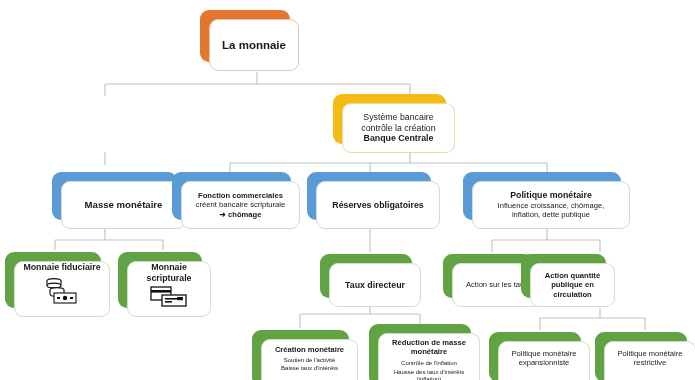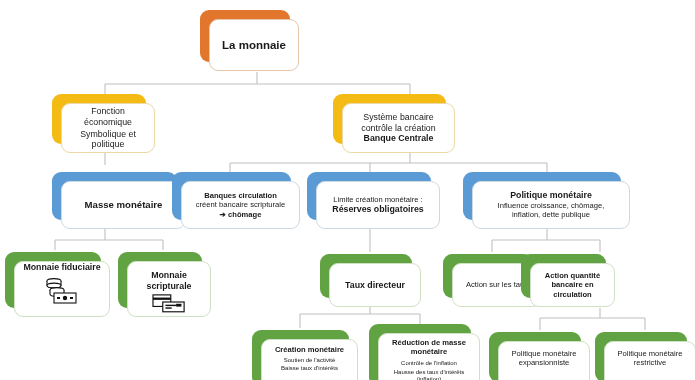--- a/index.html
+++ b/index.html
@@ -110,60 +110,49 @@
     </g>
   </svg>
 
   <div class="node c-orange" style="left:200px;top:10px;width:90px;height:52px;">
     <div class="plate"></div>
     <div class="card t13">
       <span class="ln b">La monnaie</span>
     </div>
   </div>
 
-  <div class="node c-gold" style="left:52px;top:94px;width:94px;height:50px;">
-    <div class="plate"></div>
-    <div class="card t10">
-      <span class="ln">Fonction</span>
-      <span class="ln">économique</span>
-      <span class="gap"></span>
-      <span class="ln">Symbolique et</span>
-      <span class="ln">politique</span>
-    </div>
-  </div>
 
   <div class="node c-gold" style="left:333px;top:94px;width:113px;height:50px;">
     <div class="plate"></div>
     <div class="card t10">
       <span class="ln">Système bancaire</span>
       <span class="ln">contrôle la création</span>
       <span class="ln b">Banque Centrale</span>
     </div>
   </div>
 
   <div class="node c-blue" style="left:52px;top:172px;width:98px;height:48px;padding-left:27px;">
     <div class="plate"></div>
     <div class="card t11">
       <span class="ln b">Masse monétaire</span>
     </div>
   </div>
 
   <div class="node c-blue" style="left:172px;top:172px;width:119px;height:48px;">
     <div class="plate"></div>
     <div class="card t9">
-      <span class="ln b">Banques circulation</span>
+      <span class="ln b">Fonction commerciales</span>
       <span class="ln">créent bancaire scripturale</span>
       <span class="ln b">➔ chômage</span>
     </div>
   </div>
 
   <div class="node c-blue" style="left:307px;top:172px;width:124px;height:48px;">
     <div class="plate"></div>
     <div class="card t9">
-      <span class="ln">Limite création monétaire :</span>
       <span class="ln b t10">Réserves obligatoires</span>
     </div>
   </div>
 
   <div class="node c-blue" style="left:463px;top:172px;width:158px;height:48px;">
     <div class="plate"></div>
     <div class="card t9">
       <span class="ln b t10">Politique monétaire</span>
       <span class="ln">Influence croissance, chômage,</span>
       <span class="ln">inflation, dette publique</span>
@@ -185,21 +174,21 @@
         </g>
         <circle cx="25" cy="22" r="2.2" fill="#111"></circle>
         <rect x="17" y="21" width="3" height="2" fill="#111"></rect>
         <rect x="30" y="21" width="3" height="2" fill="#111"></rect>
       </svg>
     </div>
   </div>
 
   <div class="node c-green" style="left:118px;top:252px;width:84px;height:56px;">
     <div class="plate"></div>
-    <div class="card t10" style="justify-content:flex-start;padding-top:8px;align-items:center;">
+    <div class="card t10" style="justify-content:flex-start;padding-top:0;align-items:center;">
       <span class="ln b">Monnaie</span>
       <span class="ln b">scripturale</span>
       <svg class="ico" width="40" height="22" viewBox="0 0 40 22" xmlns="http://www.w3.org/2000/svg">
         <g stroke="#111" stroke-width="1.3" fill="#fff">
           <rect x="2" y="1" width="20" height="13"></rect>
           <rect x="13" y="9" width="24" height="11"></rect>
         </g>
         <rect x="2" y="4" width="20" height="2.6" fill="#111"></rect>
         <rect x="16" y="12" width="12" height="1.6" fill="#111"></rect>
         <rect x="16" y="15" width="7" height="1.6" fill="#111"></rect>
@@ -219,21 +208,21 @@
     <div class="plate"></div>
     <div class="card t9">
       <span class="ln">Action sur les taux</span>
     </div>
   </div>
 
   <div class="node c-green" style="left:521px;top:254px;width:85px;height:44px;font-weight:bold;">
     <div class="plate"></div>
     <div class="card t9">
       <span class="ln">Action quantité</span>
-      <span class="ln">bancaire en</span>
+      <span class="ln">publique en</span>
       <span class="ln">circulation</span>
     </div>
   </div>
 
   <div class="node c-green" style="left:252px;top:330px;width:97px;height:56px;">
     <div class="plate"></div>
     <div class="card t9" style="justify-content:flex-start;padding-top:5px;">
       <span class="ln b">Création monétaire</span>
       <span class="ln t7" style="margin-top:3px;">Soutien de l'activité</span>
       <span class="ln t7">Baisse taux d'intérêts</span>

